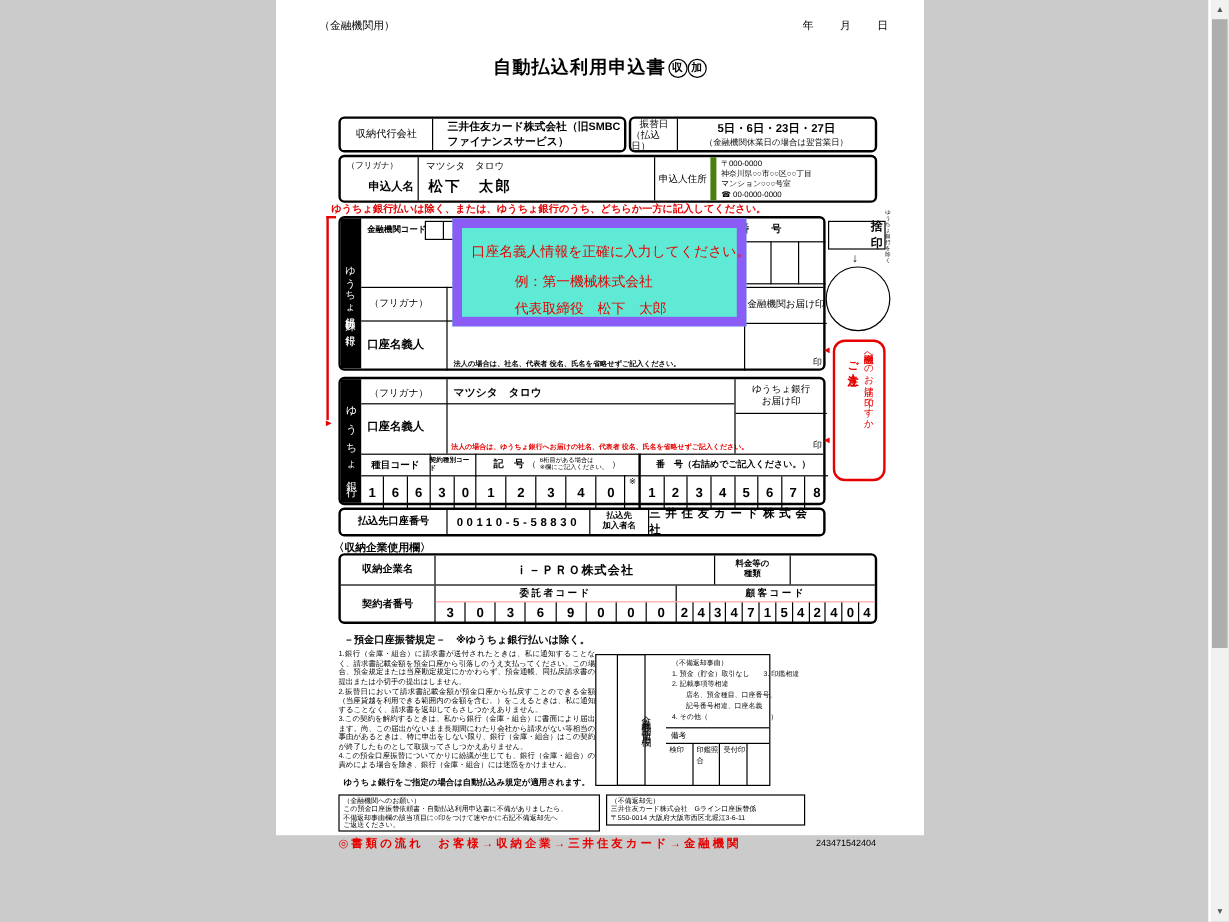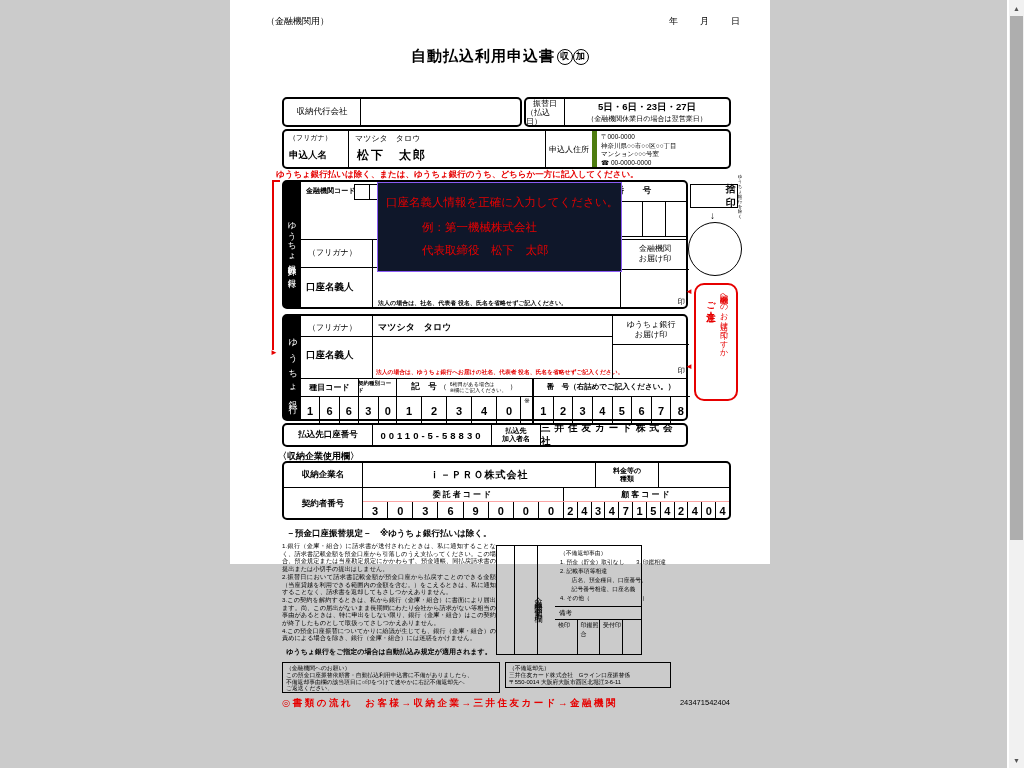--- a/index.html
+++ b/index.html
@@ -3,21 +3,21 @@
 <meta charset="utf-8">
 <style>
   html,body{margin:0;padding:0;}
   body{
     width:1024px;height:768px;overflow:hidden;position:relative;
     background:#cbcbcb;
     font-family:"Liberation Sans","DejaVu Sans",sans-serif;
     color:#000;
   }
   .abs{position:absolute;}
-  .page{position:absolute;left:230px;top:0;width:540px;height:564px;background:#fff;}
+  .page{position:absolute;left:230px;top:0;width:540px;height:696px;background:#fff;}
   .bx{position:absolute;border:1px solid #000;box-sizing:border-box;padding-left:40px;}
   .bx2{position:absolute;border:2px solid #000;border-radius:5px;box-sizing:border-box;}
   .c{display:flex;align-items:center;justify-content:center;}
   .vt{writing-mode:vertical-rl;text-orientation:upright;}
   .side{background:#000;color:#fff;display:flex;align-items:center;justify-content:center;}
   .red{color:#e60000;}
   .bold{font-weight:bold;}
   .cells{display:flex;height:100%;}
   .cells .cell{flex:1;display:flex;align-items:center;justify-content:center;
     border-left:1px solid #000;font-weight:bold;font-size:11px;}
@@ -40,36 +40,37 @@
     <span>年</span>
     <span>月</span>
     <span>日</span>
   </div>
   <div class="abs bold" style="left:0;right:0;top:47px;text-align:center;font-size:15px;letter-spacing:1px;">
     <span>自動払込利用申込書</span><span style="display:inline-flex;width:14px;height:14px;border:1px solid #000;border-radius:50%;font-size:9px;align-items:center;justify-content:center;vertical-align:2px;margin-left:2px;">収</span><span style="display:inline-flex;width:14px;height:14px;border:1px solid #000;border-radius:50%;font-size:9px;align-items:center;justify-content:center;vertical-align:2px;">加</span>
   </div>
 
   <div class="bx2" style="left:52px;top:97px;width:240px;height:30px;display:flex;gap:12px;">
     <div class="c" style="width:76px;border-right:1px solid #000;font-size:8.5px;">収納代行会社</div>
+    <div class="c bold" style="flex:1;font-size:9px;">三井住友カード株式会社（旧SMBCファイナンスサービス）</div>
   </div>
   <div class="bx2" style="left:294px;top:97px;width:207px;height:30px;display:flex;">
     <div class="c" style="width:38px;border-right:1px solid #000;flex-direction:column;font-size:8px;line-height:9px;">
       <span>振替日</span>
       <span>（払込日）</span>
     </div>
     <div class="c" style="flex:1;flex-direction:column;">
       <span class="bold" style="font-size:9.5px;">5日・6日・23日・27日</span>
       <span style="font-size:7px;">（金融機関休業日の場合は翌営業日）</span>
     </div>
   </div>
 
   <div class="bx2" style="left:52px;top:129px;width:449px;height:40px;display:flex;">
     <div style="width:64px;border-right:1px solid #000;display:flex;flex-direction:column;">
       <div style="height:13px;font-size:7px;padding:2px 0 0 5px;box-sizing:border-box;">（フリガナ）</div>
-      <div class="bold" style="flex:1;font-size:9.5px;padding-left:5px;display:flex;align-items:center;">申込人名</div>
+      <div class="bold" style="flex:1;font-size:9.5px;padding-left:23px;display:flex;align-items:center;">申込人名</div>
     </div>
     <div style="flex:1;border-right:1px solid #000;display:flex;flex-direction:column;">
       <div style="height:13px;font-size:8px;padding:2px 0 0 6px;box-sizing:border-box;">マツシタ　タロウ</div>
       <div class="bold" style="flex:1;font-size:12px;padding-left:8px;display:flex;align-items:center;letter-spacing:2px;">松下　太郎</div>
     </div>
     <div class="c" style="width:46px;border-right:5px solid #4d7c0f;font-size:8px;">申込人住所</div>
     <div class="lines" style="width:128px;font-size:6.5px;line-height:8.5px;padding:2px 0 0 4px;">
         <div>〒000-0000</div>
         <div>神奈川県○○市○○区○○丁目</div>
         <div>マンション○○○号室</div>
@@ -107,21 +108,21 @@
     </div>
 
     <div class="abs" style="left:17px;top:57px;right:0;border-top:1px solid #000;"></div>
     <div class="abs" style="left:88px;top:57px;height:70px;border-left:1px solid #000;"></div>
     <div class="abs" style="left:17px;top:85px;width:302px;border-top:1px solid #000;"></div>
     <div class="abs" style="left:24px;top:65px;font-size:8px;">（フリガナ）</div>
     <div class="abs bold" style="left:22px;top:99px;font-size:9.5px;">口座名義人</div>
     <div class="abs bold" style="left:94px;top:117px;font-size:6px;white-space:nowrap;">法人の場合は、社名、代表者 役名、氏名を省略せずご記入ください。</div>
 
     <div class="abs" style="left:336px;top:57px;width:68px;height:70px;border-left:1px solid #000;">
-      <div class="c" style="height:30px;flex-direction:column;font-size:8px;line-height:10px;border-bottom:1px solid #000;">
+      <div class="c" style="height:30px;flex-direction:row;font-size:8px;line-height:10px;border-bottom:1px solid #000;">
         <span>金融機関</span>
         <span>お届け印</span>
       </div>
       <div class="abs" style="right:4px;bottom:2px;font-size:7.5px;">印</div>
     </div>
   </div>
 
   <div class="bx2" style="left:52px;top:314px;width:406px;height:107px;">
     <div class="side vt" style="position:absolute;left:0;top:0;width:17px;height:100%;font-size:9px;letter-spacing:5px;">ゆうちょ銀行</div>
     <div class="abs" style="left:24px;top:6px;font-size:8px;">（フリガナ）</div>
@@ -207,21 +208,21 @@
   <div class="abs" style="left:480px;top:210px;font-size:10px;">↓</div>
   <div class="abs" style="left:458px;top:222px;width:52px;height:52px;border:1px solid #000;border-radius:50%;"></div>
 
   <div class="abs" style="left:464px;top:283px;width:44px;height:118px;border:2px solid #e60000;border-radius:10px;box-sizing:border-box;display:flex;justify-content:center;">
     <div class="vt red bold" style="font-size:9px;padding-top:10px;">ご注意！</div>
     <div class="vt red" style="font-size:8px;padding-top:4px;">金融機関へのお届け印ですか</div>
   </div>
   <div class="abs red" style="left:455px;top:287px;font-size:8px;">◄</div>
   <div class="abs red" style="left:455px;top:362px;font-size:8px;">◄</div>
 
-  <div class="abs" style="left:147px;top:182px;width:245px;height:90px;background:#0f172a;border:1px solid #8b5cf6;box-sizing:border-box;z-index:10;padding-left:24px;">
+  <div class="abs" style="left:147px;top:182px;width:245px;height:90px;background:#5eead4;border:8px solid #8b5cf6;box-sizing:border-box;z-index:10;padding-left:24px;">
     <div class="red" style="position:absolute;left:8px;top:12px;font-size:11.5px;white-space:nowrap;">口座名義人情報を正確に入力してください。</div>
     <div class="red" style="position:absolute;left:44px;top:37px;font-size:11.5px;">例：第一機械株式会社</div>
     <div class="red" style="position:absolute;left:44px;top:60px;font-size:11.5px;">代表取締役　松下　太郎</div>
   </div>
 
   <div class="abs bold" style="left:48px;top:450px;font-size:9px;">〈収納企業使用欄〉</div>
   <div class="bx2" style="left:52px;top:461px;width:449px;height:59px;">
     <div style="display:flex;height:24px;border-bottom:1px solid #000;">
       <div class="c bold" style="width:78px;border-right:1px solid #000;font-size:8.5px;">収納企業名</div>
       <div class="c bold" style="width:232px;border-right:1px solid #000;font-size:10px;letter-spacing:1px;">ｉ－ＰＲＯ株式会社</div>

